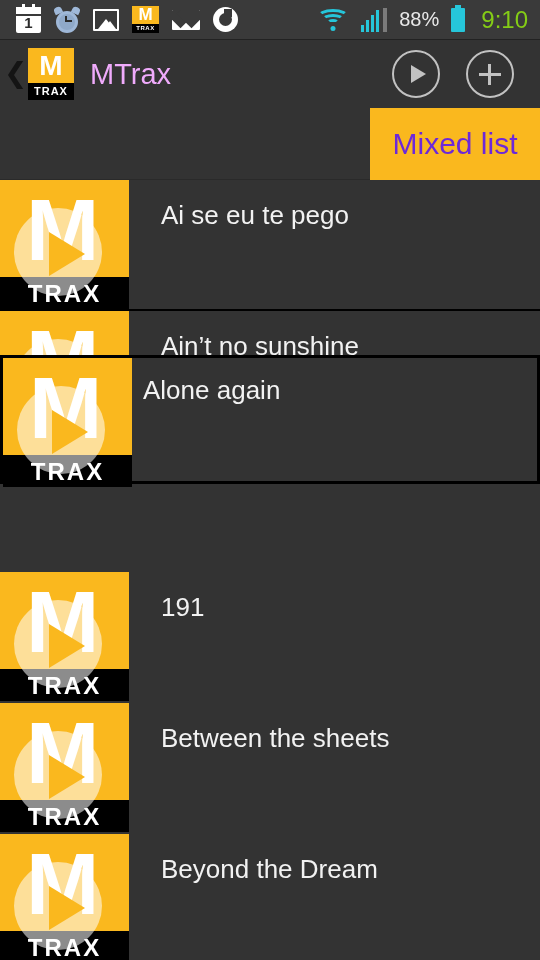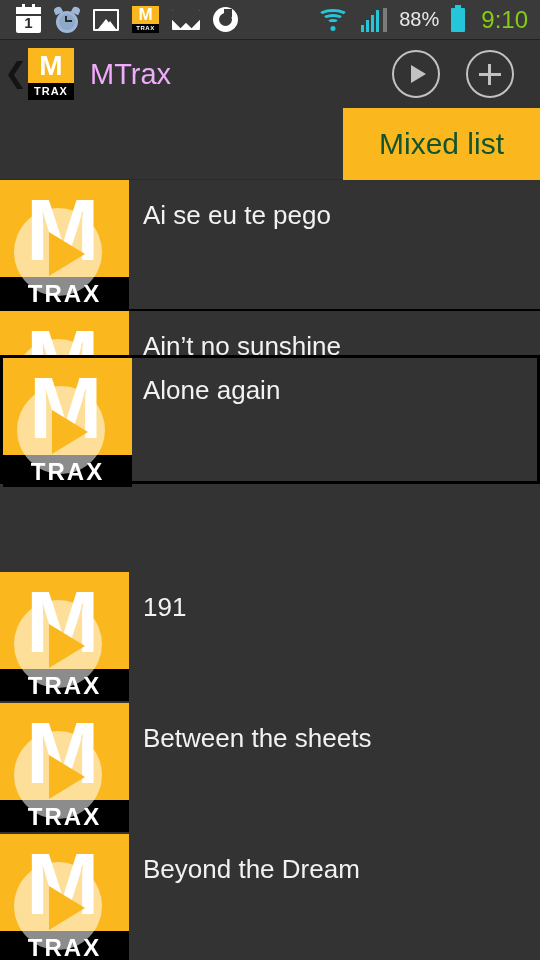--- a/index.html
+++ b/index.html
@@ -125,42 +125,42 @@
      border-left:15px solid #c2c2c2; }
   .ab-btn.add:before{ content:""; position:absolute; left:11px; top:21px;
      width:22px; height:3px; background:#c2c2c2; }
   .ab-btn.add:after{ content:""; position:absolute; left:20px; top:12px;
      width:3px; height:21px; background:#c2c2c2; }
 
   
   .tabbar{ position:absolute; top:108px; left:0; width:540px; height:72px;
      background:#333333; display:flex; justify-content:flex-end; }
   .tab-empty{ flex:1; background:#333333; border-bottom:1px solid #2a2a2a; }
-  .tab-active{ width:197px; background:#FAB81E; color:#14532d; font-size:30px;
+  .tab-active{ width:170px; background:#FAB81E; color:#6d28d9; font-size:30px;
      display:flex; align-items:center; justify-content:center; }
 
   
   .list{ position:absolute; top:180px; left:0; width:540px; height:780px; overflow:hidden; }
   .row{ position:absolute; left:0; width:540px; display:flex; background:#333333; }
   .row .thumb{ width:129px; height:129px; flex:0 0 auto; position:relative; overflow:hidden;
      background:#FAB81E; }
   .thumb .t-black{ position:absolute; left:0; bottom:0; width:100%; height:32px; background:#000; }
   .thumb .t-circle{ position:absolute; left:14px; top:28px; width:88px; height:88px;
      border-radius:50%; background:rgba(255,255,255,.55); }
   .thumb .t-m{ position:absolute; left:26px; top:9px; width:72px; height:82px;
      color:#ffffff; font-size:88px; font-weight:bold; line-height:82px; text-align:center;
      font-family:"Liberation Sans", sans-serif; }
   .thumb .t-play{ position:absolute; left:49px; top:52px; width:0; height:0;
      border-top:22px solid transparent; border-bottom:22px solid transparent;
      border-left:36px solid #FAB81E; }
   .thumb .t-trax{ position:absolute; left:0; bottom:-2px; width:100%; height:34px;
      color:#fff; font-size:24px; font-weight:bold; letter-spacing:2px;
      text-align:center; line-height:34px; z-index:3;
      font-family:"Liberation Sans", sans-serif; }
-  .row .meta{ flex:1; padding-left:14px; padding-top:18px; min-width:0; }
+  .row .meta{ flex:1; padding-left:32px; padding-top:18px; min-width:0; }
   .row .title{ color:#f2f2f2; font-size:26px; line-height:34px; white-space:nowrap; }
   .row .subtitle{ color:#d8d8d8; font-size:22px; line-height:32px; margin-top:10px;
      white-space:nowrap; }
   .row.selected{ border:3px solid #000000; }
   .row.selected .meta{ padding-top:15px; padding-left:11px; }
   .row-sep{ position:absolute; left:0; width:540px; height:2px; background:#000; }
 </style>
 </head>
 <body>
 

